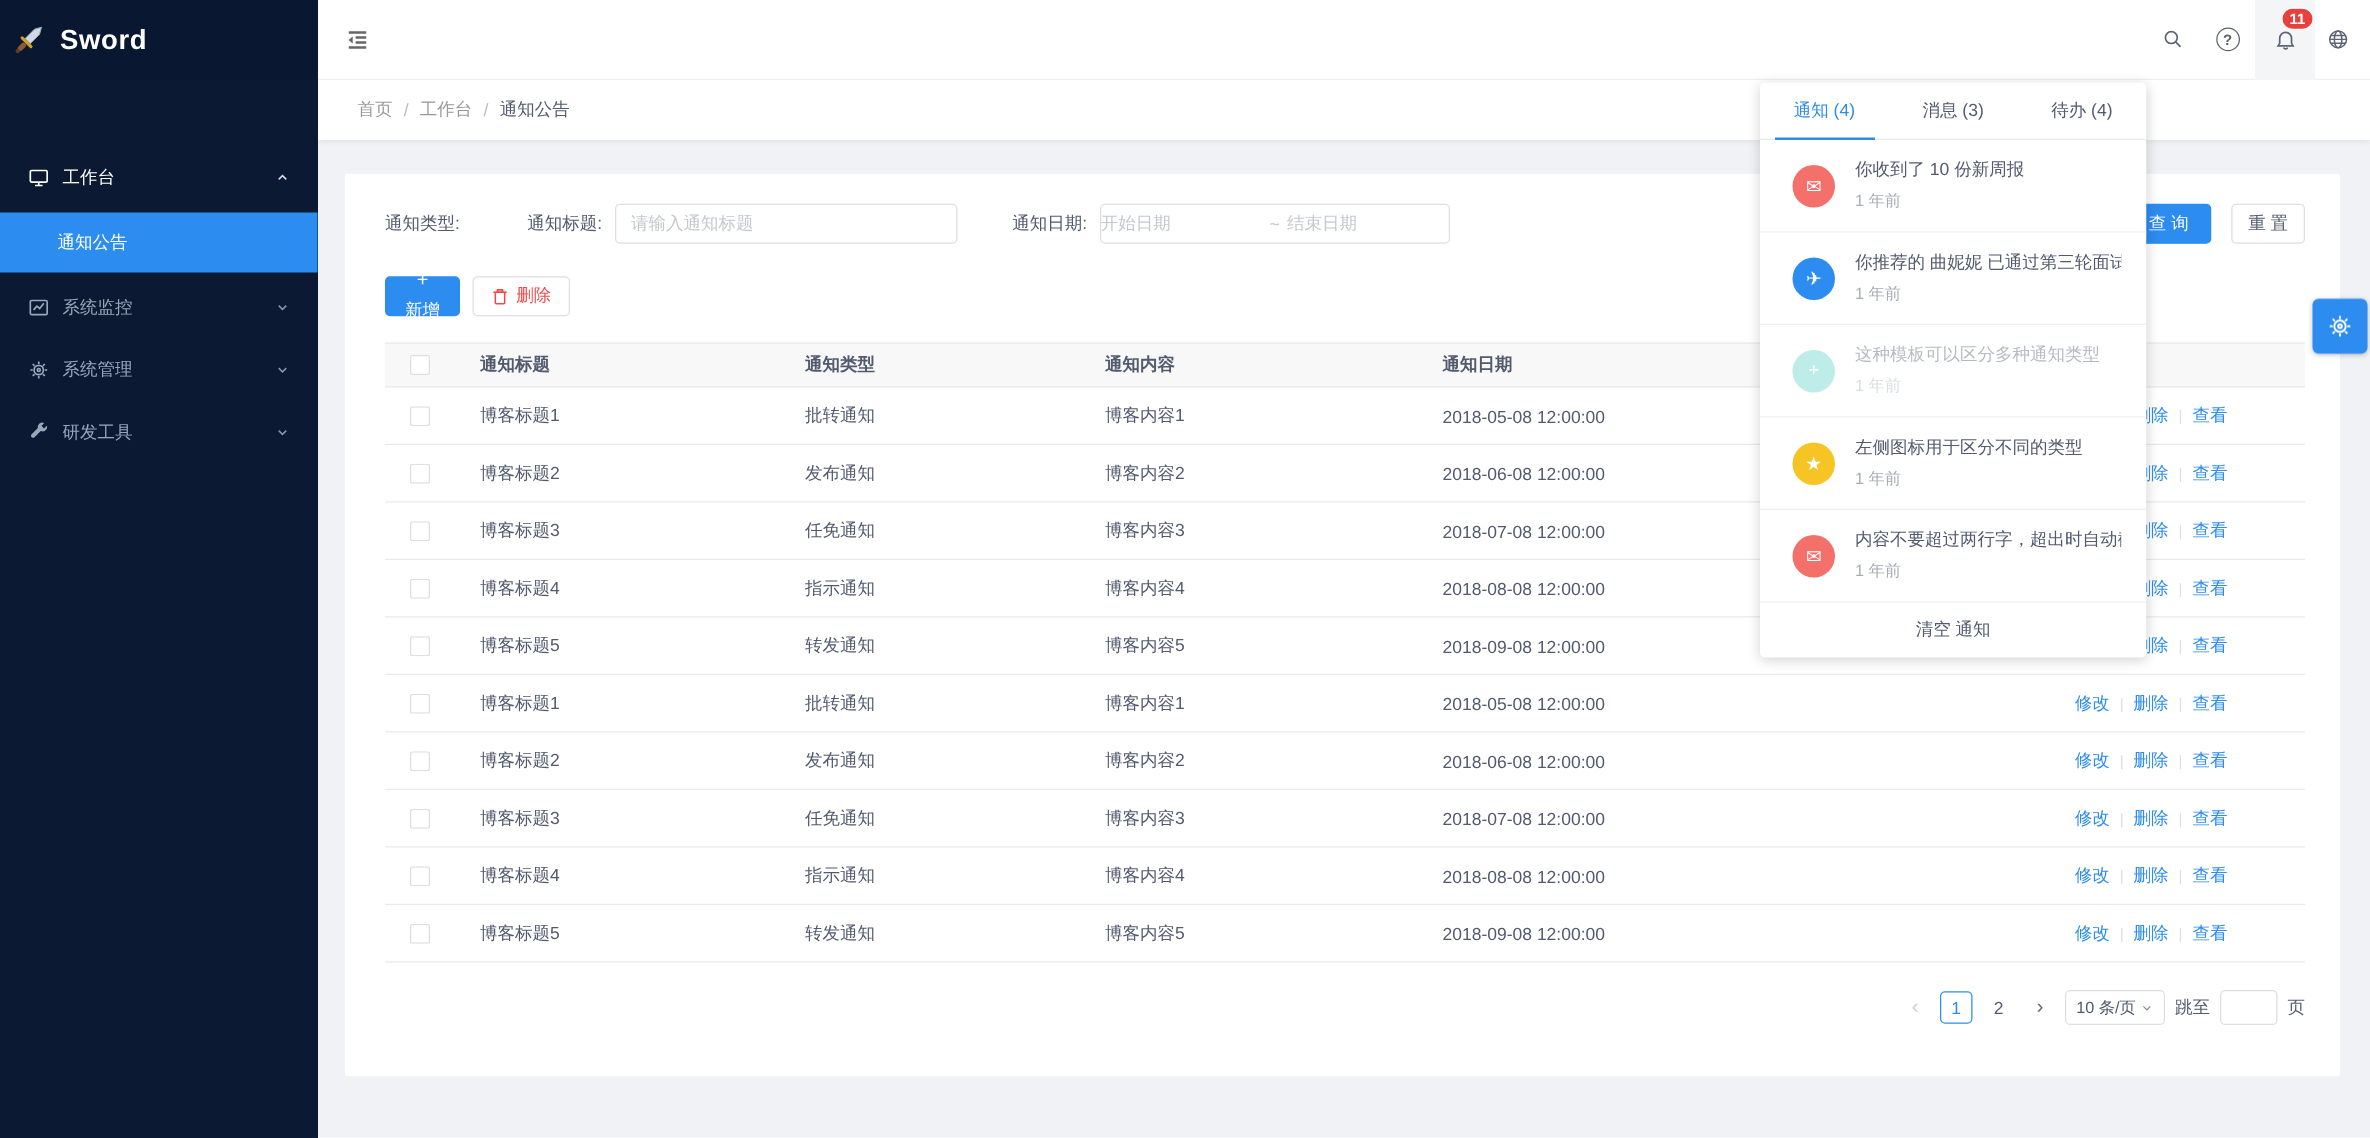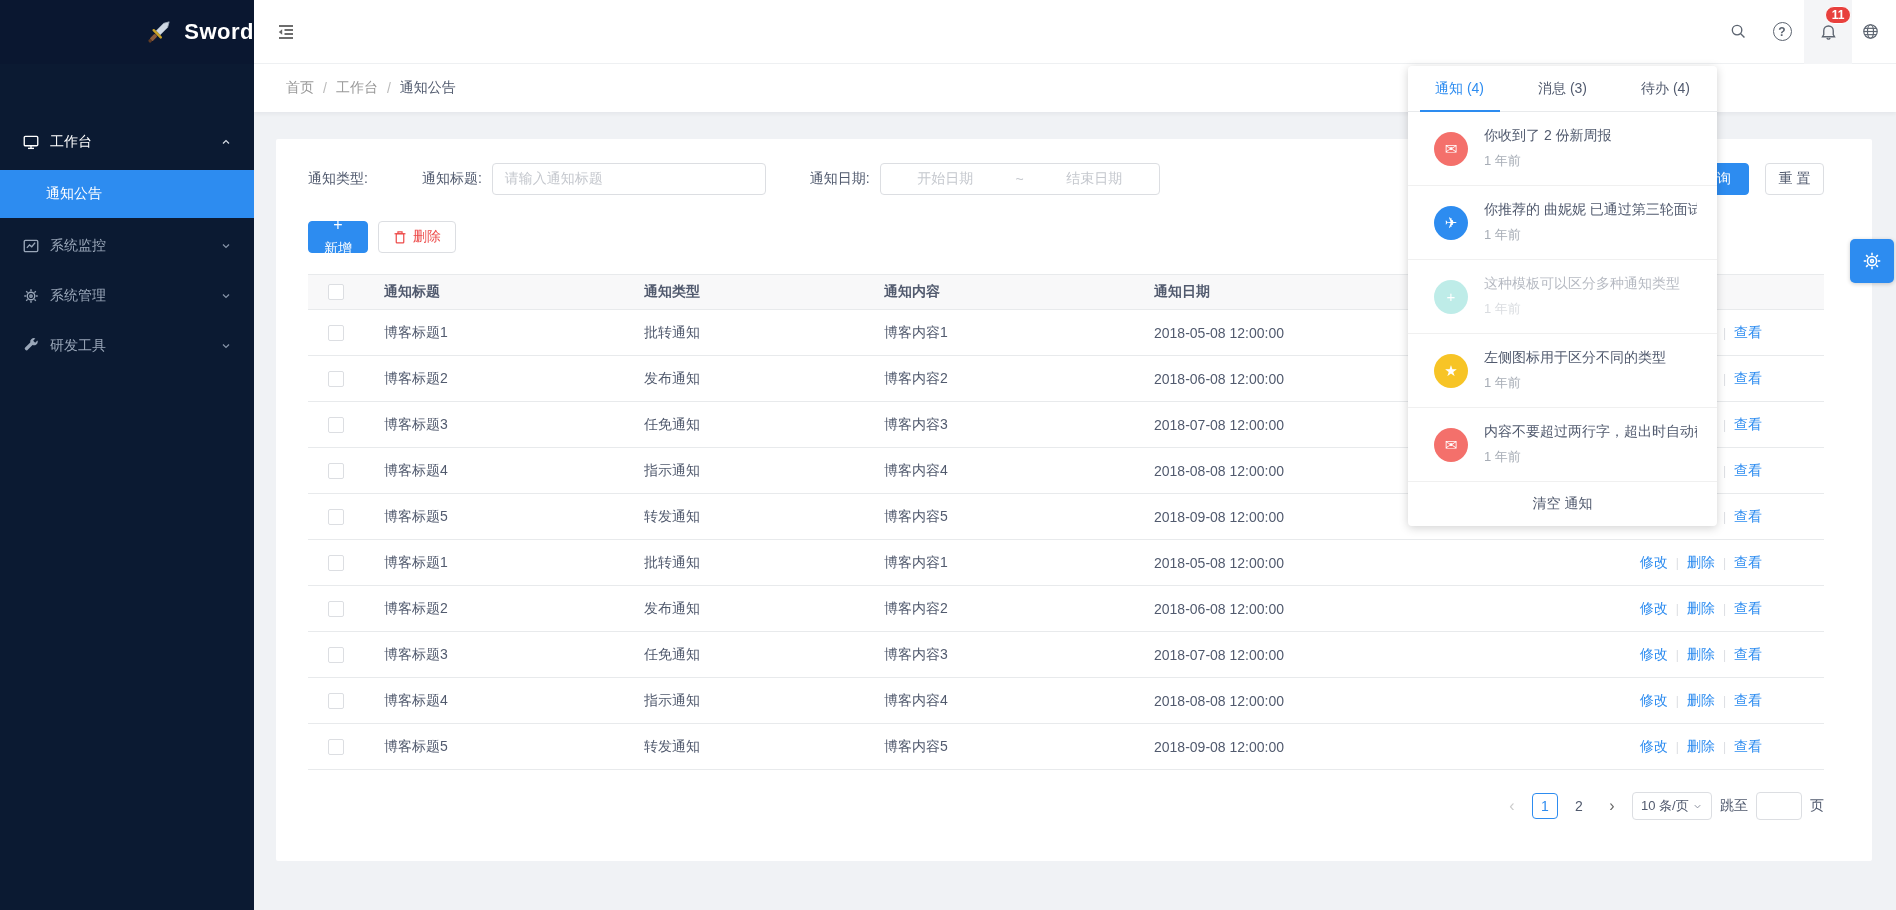--- a/index.html
+++ b/index.html
@@ -2,21 +2,21 @@
 <html><head>
 <meta charset="utf-8">
 <style>
   * { margin:0; padding:0; box-sizing:border-box; }
   html,body { width:1896px; height:910px; overflow:hidden; }
   body { font-family:"Liberation Sans","DejaVu Sans",sans-serif; background:#f0f2f5; color:#515a6e; font-size:14px; }
   svg { display:block; }
 
   
   .sidebar { position:fixed; left:0; top:0; width:254px; height:910px; background:#0b1a32; z-index:30; }
-  .logo { height:64px; display:flex; align-items:center; padding-left:8px; gap:10px; background:#0a1730;justify-content:flex-end; }
+  .logo { height:64px; display:flex; align-items:center; padding-left:8px; gap:10px; background:#0a1730; }
   .logo-text { color:#fff; font-size:22px; font-weight:bold; letter-spacing:.5px; }
   .menu { padding-top:50px; }
   .menu-item { height:44px; margin:6px 0; display:flex; align-items:center; padding:0 22px; color:#9aa7b9; cursor:pointer; }
   .menu-item .mi-icon { width:18px; height:18px; margin-right:10px; color:#9aa7b9; }
   .menu-item.active-parent, .menu-item.active-parent .mi-icon { color:#fff; }
   .menu-item .mi-label { flex:1; }
   .mi-caret { width:12px; height:12px; color:#8795a8; }
   .submenu-item { height:48px; background:#2d8cf0; color:#fff; display:flex; align-items:center; padding-left:46px; cursor:pointer; }
 
   
@@ -35,30 +35,30 @@
   .avatar::after { content:""; position:absolute; left:9px; top:13px; width:10px; height:6px; border-radius:3px; background:#fff; }
   .user-name { color:#515a6e; }
   .globe-btn { width:44px; padding-right:8px; }
 
   .breadcrumb-band { height:48px; background:#fff; display:flex; align-items:center; padding-left:32px; box-shadow:0 2px 4px rgba(0,21,41,.05); position:relative; z-index:10; }
   .crumb { color:#999; cursor:pointer; }
   .crumb.current { color:#515a6e; cursor:default; }
   .crumb-sep { color:#bbb; margin:0 9px; }
 
   .content { padding:27px 24px 0 22px; }
-  .card { background:#fff; border-radius:2px; height:722px; padding:24px 48px 0 32px; position:relative; }
+  .card { background:#fff; border-radius:2px; height:722px; padding:24px 28px 0 32px; position:relative; }
 
   
   .filter-row { display:flex; align-items:center; height:32px; }
   .f-label { color:#515a6e; margin-right:10px; white-space:nowrap; }
   .f-box { height:32px; border:1px solid #dcdee2; border-radius:4px; background:#fff; display:flex; align-items:center; color:#c5c8ce; }
   .f-select { width:276px; padding:0 10px 0 12px; justify-content:space-between; cursor:pointer; }
   .f-input { width:274px; padding:0 12px; cursor:text; }
   .f-date { width:280px; cursor:pointer; }
-  .f-date .dseg { flex:1; text-align:center; }
+  .f-date .dseg { flex:1; text-align:left; }
   .f-date .dtilde { width:20px; text-align:center; color:#c5c8ce; }
   .gap44 { width:44px; }
   .btn { height:32px; border-radius:4px; display:inline-flex; align-items:center; justify-content:center; cursor:pointer; font-size:14px; white-space:nowrap; }
   .btn-primary { background:#2d8cf0; color:#fff; border:1px solid #2d8cf0; }
   .btn-plain { background:#fff; color:#515a6e; border:1px solid #dcdee2; }
   .search-btn { width:68px; margin-left:auto; }
   .reset-btn { width:59px; margin-left:16px; }
 
   
   .toolbar { margin-top:26px; display:flex; align-items:center; gap:10px; }
@@ -463,21 +463,21 @@
     <div class="np-tab">消息 (3)</div>
     <div class="np-tab">待办 (4)</div>
   </div>
   <div>
 
       <div class="nitem">
         <span class="nicon" style="background: rgb(244, 112, 107);">
           <span>✉</span>
         </span>
         <div class="nbody">
-          <div class="ntitle">你收到了 2 份新周报</div>
+          <div class="ntitle">你收到了 10 份新周报</div>
           <div class="ntime">1 年前</div>
         </div>
       </div>
 
       <div class="nitem">
         <span class="nicon" style="background: rgb(45, 140, 240);">
           <span>✈</span>
         </span>
         <div class="nbody">
           <div class="ntitle">你推荐的 曲妮妮 已通过第三轮面试</div>

